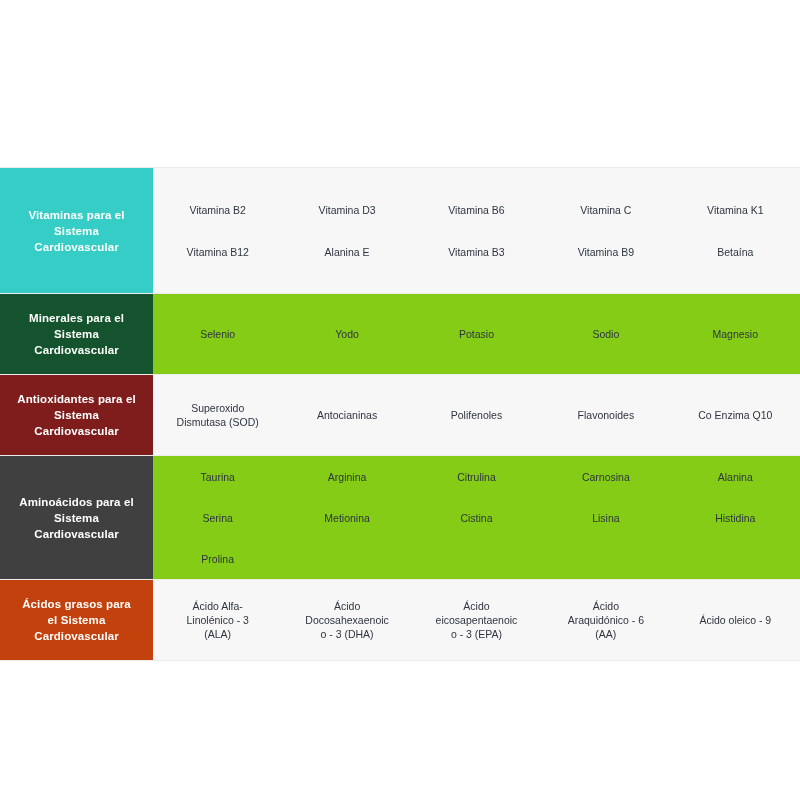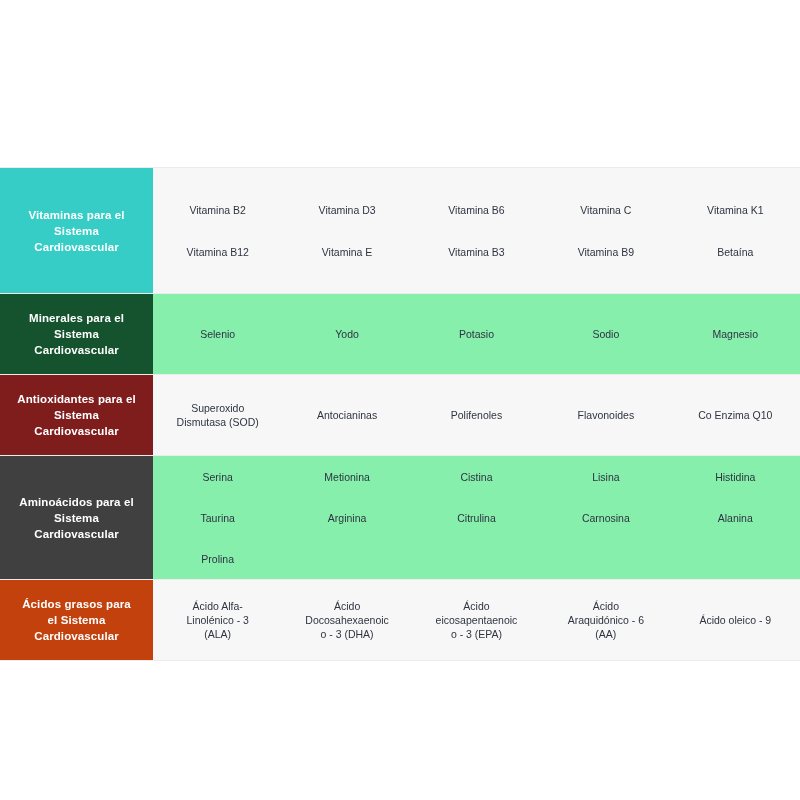--- a/index.html
+++ b/index.html
@@ -30,21 +30,21 @@
     table-layout: fixed;
   }
 
   #nutrient-table tr.data-row {
     border-top: 1px solid #ececec;
     border-bottom: 1px solid #ececec;
   }
 
   
   #nutrient-table tr.tint-odd  td.cells-wrap { background: #f7f7f7; }
-  #nutrient-table tr.tint-even td.cells-wrap { background: #86efac; }
+  #nutrient-table tr.tint-even td.cells-wrap { background: #84cc16; }
 
   td.category-cell {
     width: 153px;
     padding: 16px;
     vertical-align: middle;
     text-align: center;
     color: #ffffff;
     font-size: 11.5px;
     font-weight: bold;
     line-height: 16px;
@@ -113,21 +113,21 @@
             <tbody>
               <tr>
                 <td class="item-cell">Vitamina B2</td>
                 <td class="item-cell">Vitamina D3</td>
                 <td class="item-cell">Vitamina B6</td>
                 <td class="item-cell">Vitamina C</td>
                 <td class="item-cell">Vitamina K1</td>
               </tr>
               <tr>
                 <td class="item-cell">Vitamina B12</td>
-                <td class="item-cell ghost">Vitamina E</td>
+                <td class="item-cell ghost">Alanina E</td>
                 <td class="item-cell">Vitamina B3</td>
                 <td class="item-cell">Vitamina B9</td>
                 <td class="item-cell">Betaína</td>
               </tr>
             </tbody>
           </table>
         </td>
       </tr>
 
       <tr class="data-row tint-even row-h-70">
@@ -169,34 +169,34 @@
       </tr>
 
       <tr class="data-row tint-even row-h-124">
         <td class="category-cell" style="background:#404040;margin-top:44px;">
           <span>Aminoácidos para el Sistema Cardiovascular</span>
         </td>
         <td class="cells-wrap">
           <table class="items-grid">
             <tbody>
               <tr>
+                <td class="item-cell">Taurina</td>
+                <td class="item-cell">Arginina</td>
+                <td class="item-cell">Citrulina</td>
+                <td class="item-cell">Carnosina</td>
+                <td class="item-cell">Alanina</td>
+              </tr>
+              <tr>
                 <td class="item-cell">Serina</td>
                 <td class="item-cell">Metionina</td>
                 <td class="item-cell">Cistina</td>
                 <td class="item-cell">Lisina</td>
                 <td class="item-cell">Histidina</td>
               </tr>
               <tr>
-                <td class="item-cell">Taurina</td>
-                <td class="item-cell">Arginina</td>
-                <td class="item-cell">Citrulina</td>
-                <td class="item-cell">Carnosina</td>
-                <td class="item-cell">Alanina</td>
-              </tr>
-              <tr>
                 <td class="item-cell">Prolina</td>
                 <td class="item-cell empty"></td>
                 <td class="item-cell empty"></td>
                 <td class="item-cell empty"></td>
                 <td class="item-cell empty"></td>
               </tr>
             </tbody>
           </table>
         </td>
       </tr>

